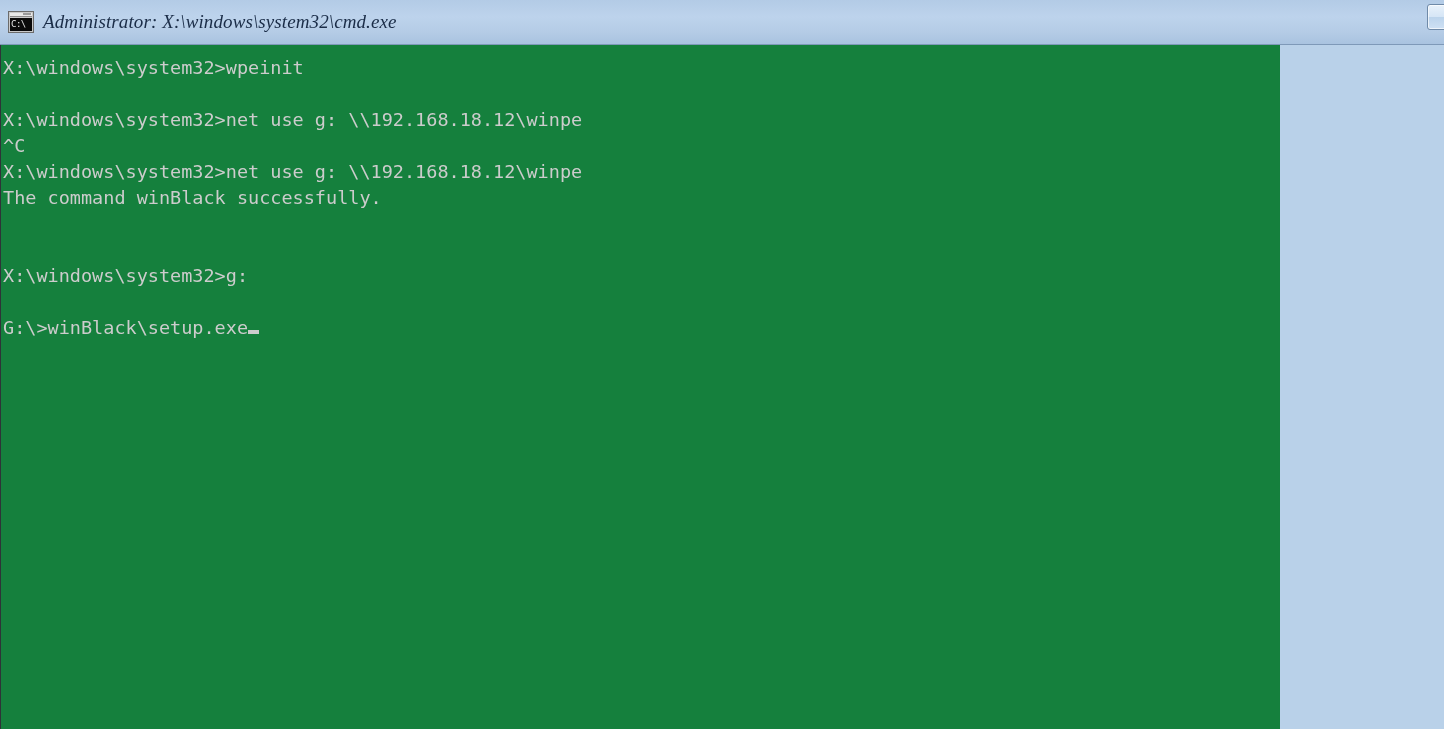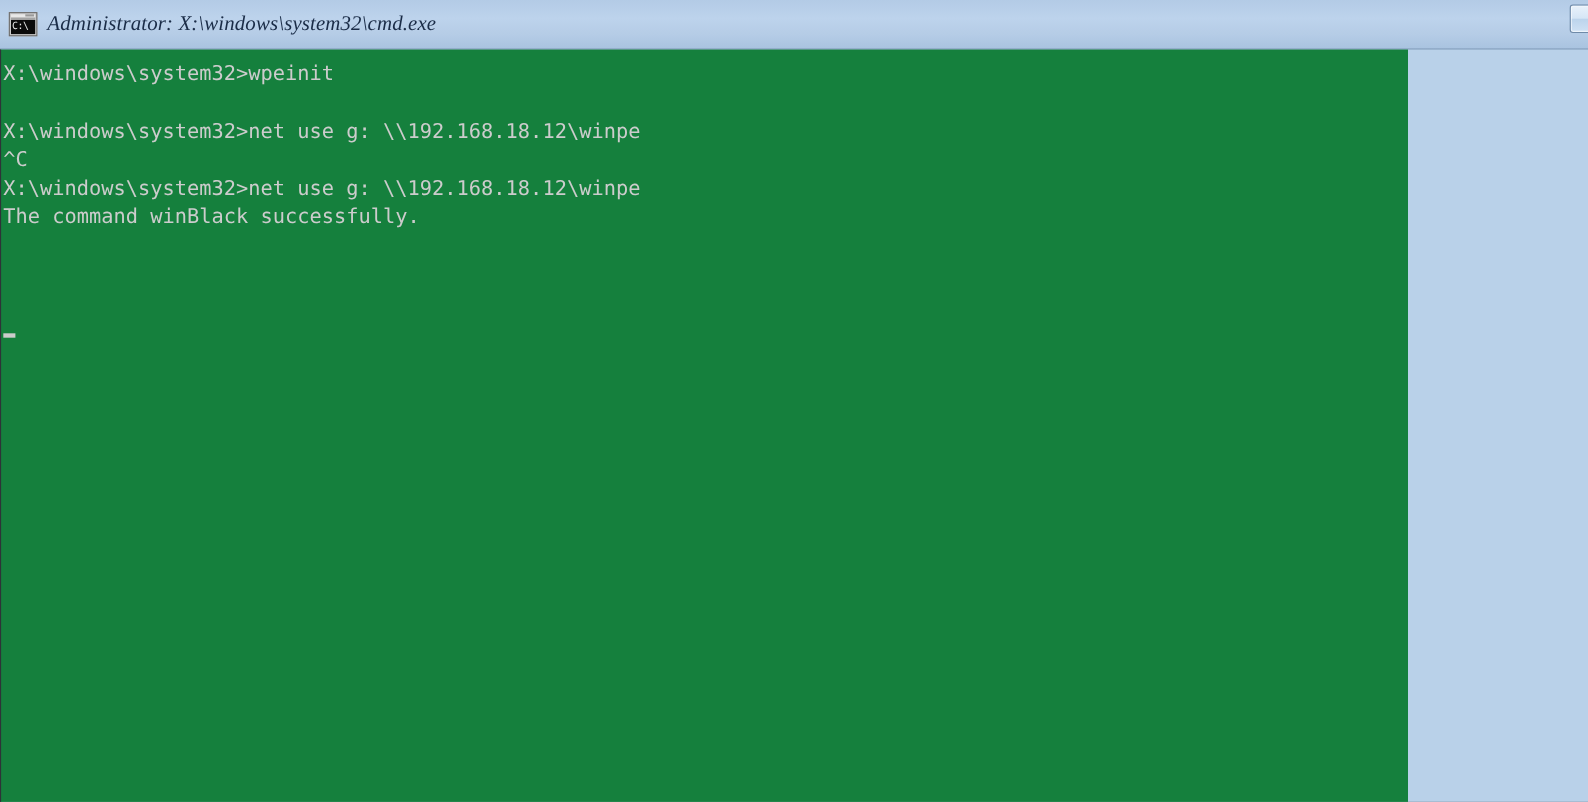--- a/index.html
+++ b/index.html
@@ -168,18 +168,19 @@
   <div class="console">
     <div class="console-inner">
       <div class="line">X:\windows\system32&gt;wpeinit</div>
       <div class="line blank">&nbsp;</div>
       <div class="line">X:\windows\system32&gt;net use g: \\192.168.18.12\winpe</div>
       <div class="line">^C</div>
       <div class="line">X:\windows\system32&gt;net use g: \\192.168.18.12\winpe</div>
       <div class="line">The command winBlack successfully.</div>
       <div class="line blank">&nbsp;</div>
       <div class="line blank">&nbsp;</div>
+      <div class="line">X:\windows\system32&gt;g:</div>
       <div class="line blank">&nbsp;</div>
-      <div class="line"><span class="cursor"></span></div>
+      <div class="line"><span>G:\&gt;winBlack\setup.exe</span><span class="cursor"></span></div>
     </div>
   </div>
 
 </div>
 
 </body></html>

